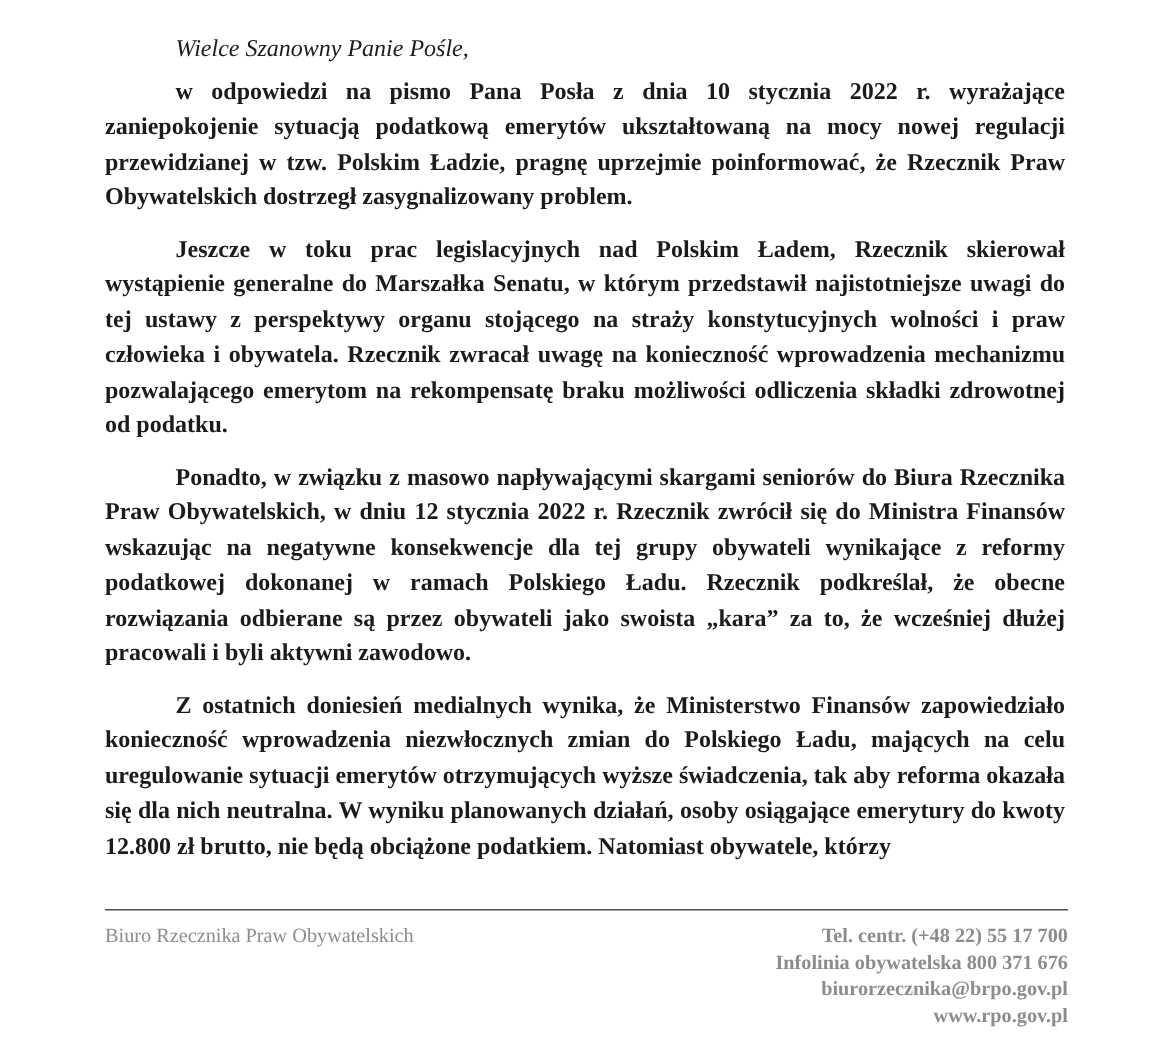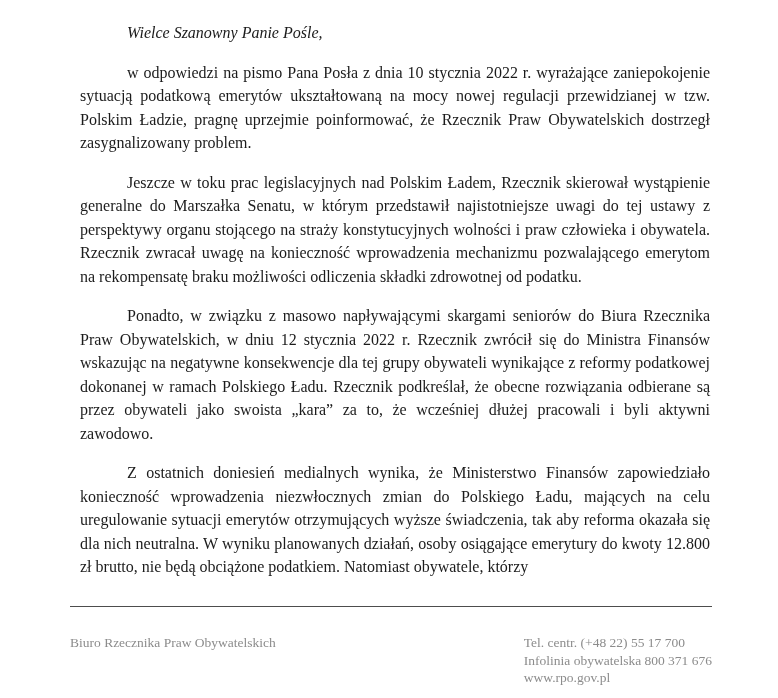--- a/index.html
+++ b/index.html
@@ -15,56 +15,58 @@
   }
   .page {
     position: absolute;
     inset: 0;
     background: #ffffff;
     font-family: "Liberation Serif", "DejaVu Serif", serif;
     color: #1b1b1b;
   }
   .content {
     position: absolute;
-    left: 80px;
+    left: 70px;
     right: 68px;
     top: 21px;
   }
   .salutation {
     font-style: italic;
     font-size: 16px;
     line-height: 23.5px;
     text-indent: 47px;
     margin: 0 0 5px 0;
   }
   .para {
     font-size: 16px;
     line-height: 23.5px;
     text-indent: 47px;
     text-align: justify;
-    margin: 16px 0 11px 0;
+    margin: 0 0 11px 0;
+    font-weight: bold;
   }
   .footer {
     position: absolute;
     left: 70px;
     right: 66px;
     top: 606px;
     border-top: 1px solid #4d4d4d;
-    padding-top: 27px;
+    padding-top: 8px;
   }
   .footer-cols {
     display: flex;
     justify-content: space-between;
     align-items: flex-start;
     color: #8c8c8c;
     font-size: 13.5px;
     line-height: 17.5px;
   }
   .footer-right {
-    text-align: left;
+    text-align: right;
+    font-weight: bold;
   }
 </style>
 </head>
 <body>
 
 <div class="page">
 
   <div class="content">
     <p class="salutation">Wielce Szanowny Panie Pośle,</p>
 
@@ -80,19 +82,20 @@
   <div class="footer">
     <div class="footer-cols">
 
       <div class="footer-left">
         <div>Biuro Rzecznika Praw Obywatelskich</div>
       </div>
 
       <div class="footer-right">
         <div>Tel. centr. (+48 22) 55 17 700</div>
         <div>Infolinia obywatelska 800 371 676</div>
+        <div>biurorzecznika@brpo.gov.pl</div>
         <div>www.rpo.gov.pl</div>
       </div>
 
     </div>
   </div>
 
 </div>
 
 </body></html>

